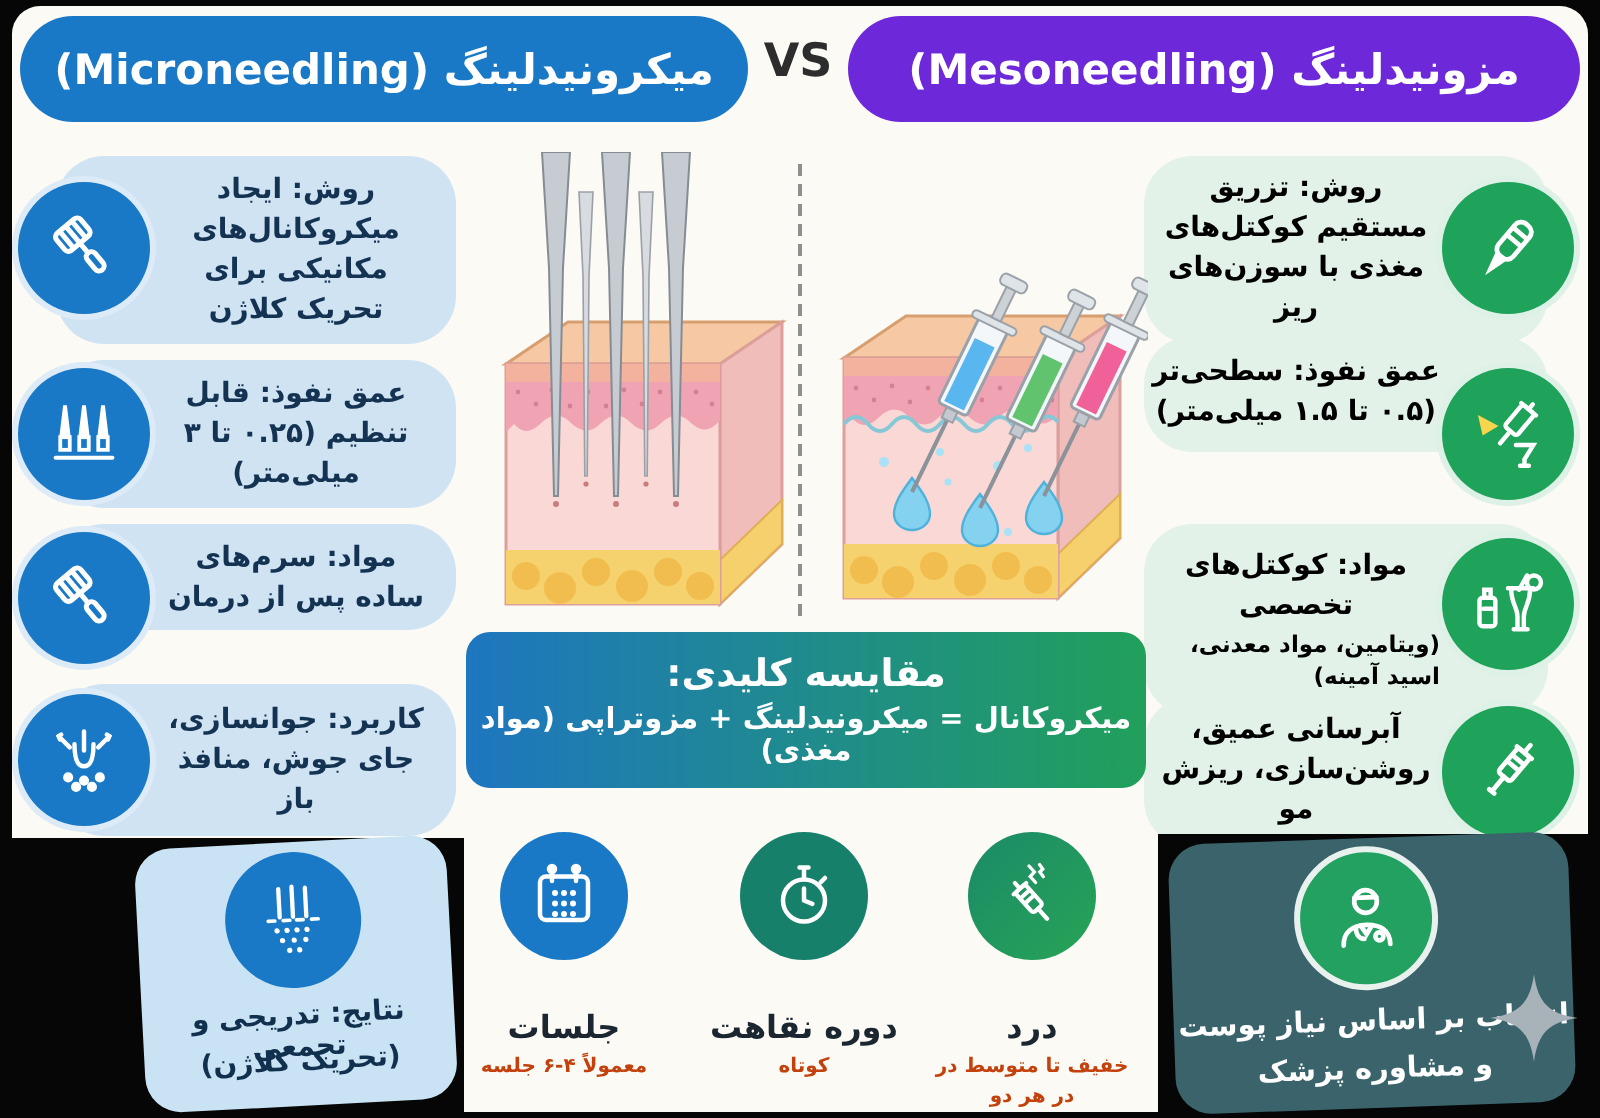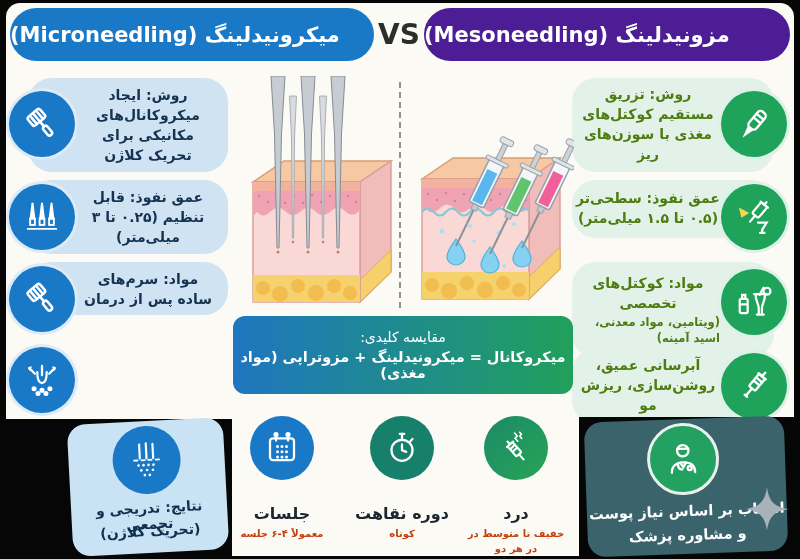--- a/index.html
+++ b/index.html
@@ -1,44 +1,44 @@
 <!DOCTYPE html>
 <html lang="fa"><head>
 <meta charset="utf-8">
 <style>
   html,body{margin:0;padding:0;}
   body{background:#000;font-family:"DejaVu Sans",sans-serif;}
   #stage{position:relative;width:800px;height:559px;background:#060606;overflow:hidden;}
   #panel{position:absolute;left:6px;top:3px;right:6px;bottom:3px;background:#fcfaf5;border-radius:14px;}
   .abs{position:absolute;}
   
-  .pill{position:absolute;top:8px;height:53px;border-radius:27px;display:flex;align-items:center;justify-content:flex-end;
+  .pill{position:absolute;top:8px;height:53px;border-radius:27px;display:flex;align-items:center;justify-content:center;
         color:#fff;font-weight:bold;font-size:21px;direction:rtl;}
   #pill-left{left:10px;width:364px;background:#1a79c6;}
-  #pill-right{left:424px;width:366px;background:#4c1d95;}
-  #vs{position:absolute;left:374px;top:18px;width:50px;text-align:center;font-weight:bold;font-size:28px;color:#2d2d2d;}
+  #pill-right{left:424px;width:366px;background:#6d28d9;}
+  #vs{position:absolute;left:374px;top:18px;width:50px;text-align:center;font-weight:bold;font-size:23px;color:#2d2d2d;}
   
   .bubble{position:absolute;border-radius:24px;direction:rtl;display:flex;align-items:center;}
   .bubble-l{left:28px;width:200px;background:#cfe3f3;}
   .bubble-r{left:572px;width:202px;background:#e3f2e9;}
   .bubble-text{width:100%;text-align:center;font-weight:bold;font-size:14px;line-height:1.42;}
   .bubble-l .bubble-text{color:#143252;padding:8px 12px 6px 52px;}
-  .bubble-r .bubble-text{color:#4d7c0f;padding:6px 54px 6px 4px;}
+  .bubble-r .bubble-text{color:#000000;padding:6px 54px 6px 4px;}
   .sub{font-size:11.5px;display:block;text-align:right;}
   .fcircle{position:absolute;width:72px;height:72px;border-radius:50%;display:flex;align-items:center;justify-content:center;
            border:3px solid rgba(255,255,255,.85);box-sizing:border-box;}
   .fcircle.blue{background:#1a79c6;}
   .fcircle.green{background:#1fa35b;}
   
   #divider{position:absolute;left:399px;top:82px;height:226px;border-left:2.5px dashed #8f8f8f;}
   
   #compare{position:absolute;left:233px;top:316px;width:340px;height:78px;border-radius:12px;
            background:linear-gradient(90deg,#1e76c0,#21a05a);color:#fff;direction:rtl;text-align:center;
            display:flex;flex-direction:column;justify-content:center;gap:4px;}
-  #compare .t1{font-weight:normal;font-size:14px;}
+  #compare .t1{font-weight:bold;font-size:19px;}
   #compare .t2{font-weight:bold;font-size:14.5px;}
   
   .black-corner{position:absolute;background:#060606;}
   #bc-left{left:0;top:419px;width:232px;height:140px;}
   #bc-right{left:579px;top:417px;width:221px;height:142px;}
   .bottom-box{position:absolute;border-radius:18px;text-align:center;direction:rtl;}
   #result-box{left:70px;top:421px;width:156px;height:132px;background:#c9e3f4;transform:rotate(-3deg);}
   #result-box .rc{position:absolute;left:44px;top:5px;width:68px;height:68px;border-radius:50%;background:#1a79c6;
                   display:flex;align-items:center;justify-content:center;}
   #result-box .line{position:absolute;width:100%;font-weight:bold;font-size:14px;color:#10304e;}
@@ -107,20 +107,23 @@
   <div class="fcircle blue" style="left:6px;top:263px;">
     <svg width="38" height="38" viewBox="0 0 24 24" fill="none" stroke="#fff" stroke-width="1.6" stroke-linecap="round">
       <g transform="rotate(-40 12 12)">
           <rect x="7" y="3" width="10" height="7" rx="1.5"></rect>
       <path d="M9.5,3.6 V9.4 M12,3.6 V9.4 M14.5,3.6 V9.4 M12,10 V14"></path>
           <rect x="10.4" y="14" width="3.2" height="7" rx="1.6"></rect>
         </g>
     </svg>
   </div>
 
+  <div class="bubble bubble-l" style="top:342px;height:76px;">
+    <div class="bubble-text">کاربرد: جوانسازی، جای جوش، منافذ باز</div>
+  </div>
   <div class="fcircle blue" style="left:6px;top:344px;">
     <svg width="38" height="38" viewBox="0 0 24 24" fill="none" stroke="#fff" stroke-width="1.4" stroke-linecap="round">
       <path d="M12,3 V9"></path>
         <path d="M9,7 C9,12 10,14 12,14 C14,14 15,12 15,7"></path>
       <path d="M4,4.5 L7.5,8 M20,4.5 L16.5,8"></path>
         <path d="M4.8,4 L4,4.5 L4.4,5.5 M19.2,4 L20,4.5 L19.6,5.5"></path>
       <circle cx="7" cy="17.5" r=".9" fill="#fff"></circle>
         <circle cx="12" cy="18.5" r=".9" fill="#fff"></circle>
       <circle cx="17" cy="17.5" r=".9" fill="#fff"></circle>
         <circle cx="9.5" cy="20.5" r=".9" fill="#fff"></circle>
@@ -134,21 +137,21 @@
   <div class="fcircle green" style="left:718px;top:88px;">
     <svg width="38" height="38" viewBox="0 0 24 24" fill="none" stroke="#fff" stroke-width="1.5" stroke-linecap="round">
       <g transform="rotate(40 12 12)">
           <rect x="9" y="2.5" width="6" height="13" rx="2.5"></rect>
       <path d="M9.4,6 H14.6 M9.4,9 H14.6"></path>
           <polygon points="10.6,15.5 13.4,15.5 12,20.5" fill="#fff"></polygon>
         </g>
     </svg>
   </div>
 
-  <div class="bubble bubble-r" style="top:180px;height:58px;">
+  <div class="bubble bubble-r" style="top:168px;height:58px;">
     <div class="bubble-text">عمق نفوذ: سطحی‌تر (۰.۵ تا ۱.۵ میلی‌متر)</div>
   </div>
   <div class="fcircle green" style="left:718px;top:181px;">
     <svg width="38" height="38" viewBox="0 0 24 24" fill="none" stroke="#fff" stroke-width="1.4" stroke-linecap="round">
       <polygon points="2.5,6 9,9.5 4,12.5" fill="#f7d64d" stroke="none"></polygon>
       <g transform="rotate(40 13 10)">
           <rect x="11" y="2" width="5" height="9" rx="1"></rect>
       <path d="M13.5,0 V2 M10.5,2 H16.5 M13.5,11 V16"></path>
         </g>
       <path d="M14.5,15.5 H20 L17.2,20 M17.2,20 V22 M15.8,22 H18.6"></path>

